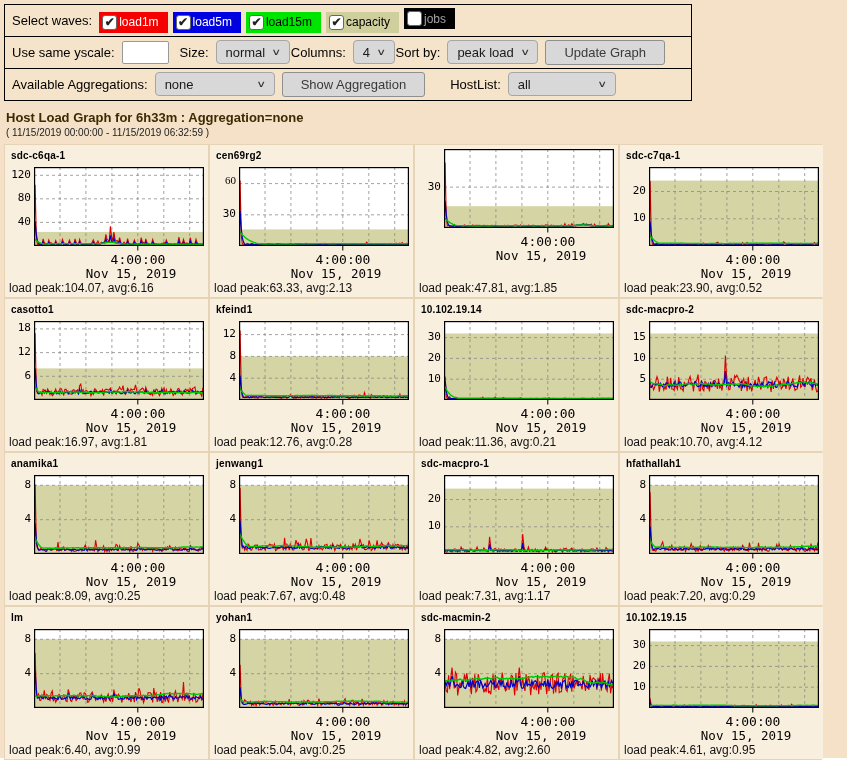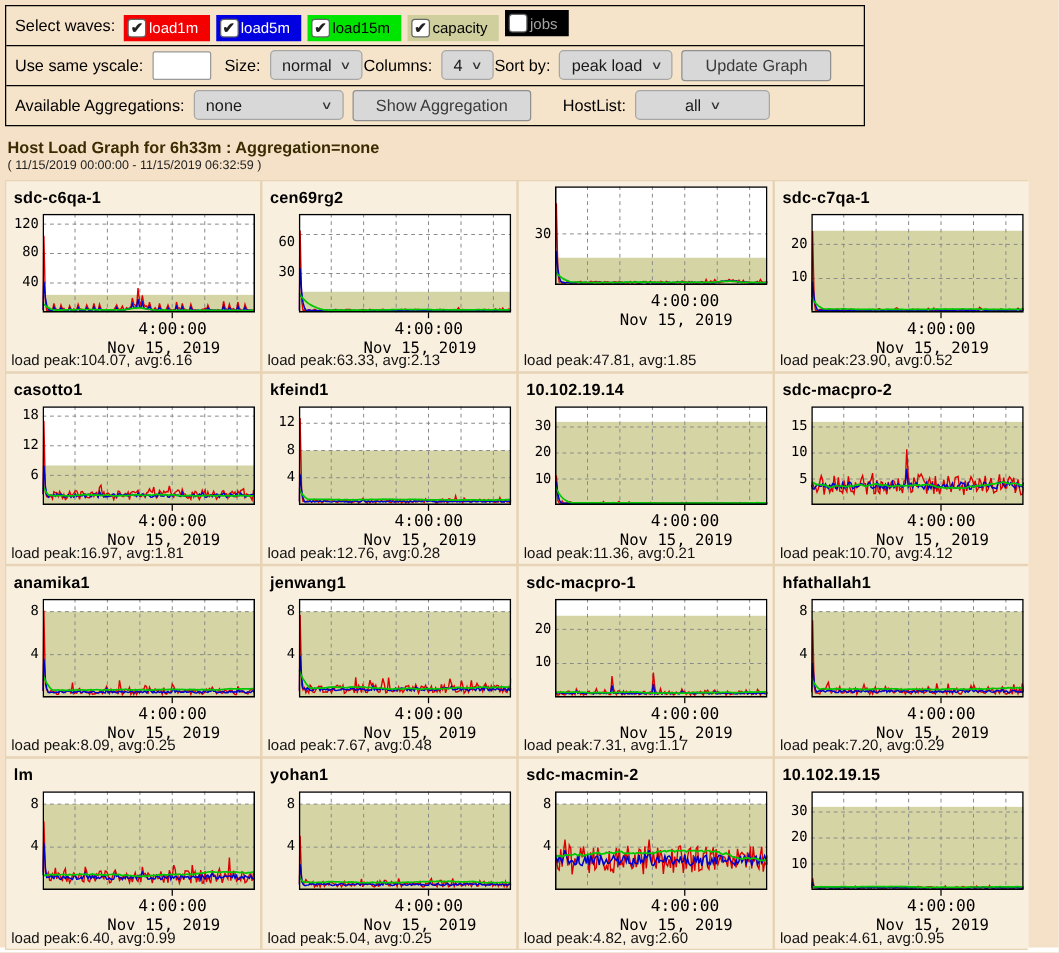--- a/index.html
+++ b/index.html
@@ -12,21 +12,21 @@
   .chip{display:inline-flex;align-items:center;padding:3px 9px 3px 3px;margin-right:5px;font-size:12px;cursor:pointer}
   .cb{width:15px;height:15px;background:#fff;border:1px solid #666;border-radius:3px;margin-right:2px;display:inline-flex;align-items:center;justify-content:center;font-size:12px;font-weight:bold;color:#222;line-height:1;flex:0 0 15px}
   .select{display:inline-flex;align-items:center;gap:8px;background:#d8d8d8;border:1px solid #a6a6a6;border-radius:4px;padding:3px 9px;font-size:13px;color:#1a1a1a;margin-right:1px;cursor:pointer;height:24px}
   .chev{font-size:9px;color:#333;transform:scaleX(1.5)}
   .btn{background:#d8d8d8;border:1px solid #8f8f8f;border-radius:3px;padding:4px 18px;font-size:13px;color:#3a3a3a;margin-left:6px;cursor:pointer;white-space:nowrap}
   .yscale-input{width:47px;height:23px;border:1px solid #999;border-radius:2px;background:#fff;margin-right:11px;font-size:13px;padding:0 3px}
   .title{margin:9px 0 0 6px;font-size:13px;font-weight:bold;color:#3b2b00}
   .subtitle{margin:2px 0 6px 6px;font-size:10px;color:#222}
   .grid{margin-left:4px;width:818px;display:grid;grid-template-columns:repeat(4,203px);gap:2px;background:#e7d3b6;border:1px solid #e7d3b6}
   .cell{background:#f9efde;height:152px;padding:4px 3px 2px 5px;position:relative}
-  .host{font-size:13px;font-weight:bold;margin:1px 0 6px 1px;letter-spacing:.2px}
+  .host{font-size:10px;font-weight:bold;margin:1px 0 6px 1px;letter-spacing:.2px}
   .chartwrap{position:relative;height:113px}
   .chartwrap svg{position:absolute;left:24px;top:0}
   .ytick{position:absolute;left:0;width:21px;text-align:right;font-family:"DejaVu Sans Mono",monospace;font-size:11px;color:#000;line-height:12px}
   .xtick{position:absolute;left:128px;top:85px;transform:translateX(-50%);font-family:"DejaVu Sans Mono",monospace;font-size:13px;white-space:nowrap}
   .xdate{position:absolute;left:121px;top:99px;transform:translateX(-50%);font-family:"DejaVu Sans Mono",monospace;font-size:12.5px;white-space:nowrap}
   .footer{position:absolute;left:4px;bottom:2px;font-size:12px;color:#111;white-space:nowrap}
 </style>
 </head>
 <body>
 
@@ -73,21 +73,21 @@
       <button class="btn">Update Graph</button>
     </div>
     <div class="prow">
       <span class="lbl">Available Aggregations:</span>
       <span class="select" style="width:120px;justify-content:space-between">
         <span>none</span>
         <span class="chev">∨</span>
       </span>
       <button class="btn" style="margin-right:25px">Show Aggregation</button>
       <span class="lbl">HostList:</span>
-      <span class="select" style="width:108px;justify-content:center">
+      <span class="select" style="width:108px;justify-content:space-between">
         <span>all</span>
         <span class="chev">∨</span>
       </span>
     </div>
   </div>
 
   <div class="title">Host Load Graph for 6h33m : Aggregation=none</div>
   <div class="subtitle">( 11/15/2019 00:00:00 - 11/15/2019 06:32:59 )</div>
 
   <div id="grid" class="grid">
@@ -116,21 +116,21 @@
             <line x1="103.8" y1="79" x2="103.8" y2="83.5" stroke="#000000" stroke-width="1"></line>
           </svg>
           <div class="xtick">4:00:00</div>
           <div class="xdate">Nov 15, 2019</div>
         </div>
         <div class="footer">load peak:104.07, avg:6.16</div>
       </div>
       <div class="cell">
         <div class="host">cen69rg2</div>
         <div class="chartwrap">
-          <div class="ytick" style="top: 17px;">60</div>
+          <div class="ytick" style="top: 7px; font-family: Liberation Serif, serif;">60</div>
           <div class="ytick" style="top: 41.8px;">30</div>
           <svg width="170" height="84" viewBox="0 0 170 84">
             <rect x="0" y="0" width="170" height="79" fill="#ffffff"></rect>
             <rect x="0" y="62.4" width="170" height="16.6" fill="#d4d4a4"></rect>
             <line x1="0" y1="16.6" x2="170" y2="16.6" stroke="#8a8a8a" stroke-width="0.8" stroke-dasharray="3,3"></line>
             <line x1="0" y1="47.8" x2="170" y2="47.8" stroke="#8a8a8a" stroke-width="0.8" stroke-dasharray="3,3"></line>
             <line x1="26.0" y1="0" x2="26.0" y2="79" stroke="#8a8a8a" stroke-width="0.8" stroke-dasharray="3,3"></line>
             <line x1="51.9" y1="0" x2="51.9" y2="79" stroke="#8a8a8a" stroke-width="0.8" stroke-dasharray="3,3"></line>
             <line x1="77.9" y1="0" x2="77.9" y2="79" stroke="#8a8a8a" stroke-width="0.8" stroke-dasharray="3,3"></line>
             <line x1="103.8" y1="0" x2="103.8" y2="79" stroke="#8a8a8a" stroke-width="0.8" stroke-dasharray="3,3"></line>

